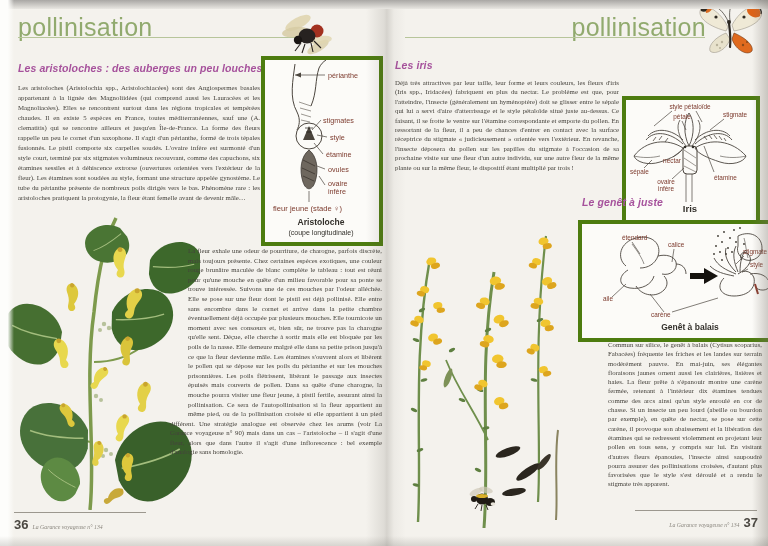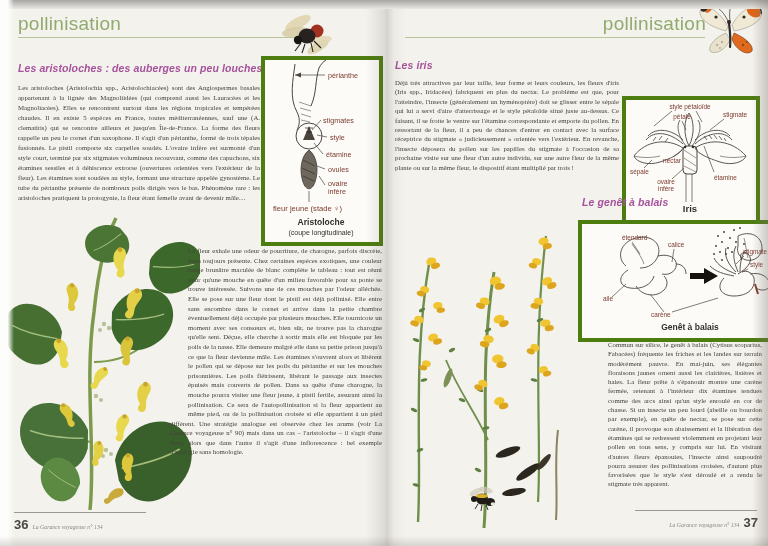--- a/index.html
+++ b/index.html
@@ -9,21 +9,21 @@
   
   .top-edge{left:0;top:0;width:768px;height:9px;background:linear-gradient(#a9a7a4,#e9e7e2);}
   .left-edge{left:0;top:0;width:14px;height:546px;background:linear-gradient(to right,#fdfdfb 55%,rgba(253,253,251,0));}
   .spine{left:366px;top:0;width:40px;height:546px;background:linear-gradient(to right,rgba(90,84,76,0),rgba(90,84,76,.14) 45%,rgba(90,84,76,.20) 52%,rgba(90,84,76,.05) 70%,rgba(90,84,76,0));}
   .right-edge{left:752px;top:0;width:16px;height:546px;background:linear-gradient(to right,rgba(120,114,106,0),rgba(120,114,106,.35));}
   .bottom-edge{left:0;top:536px;width:768px;height:10px;background:linear-gradient(rgba(80,76,70,0),rgba(80,76,70,.18));}
   .page{top:0;width:384px;height:546px;}
   .page-left{left:0;}
   .page-right{left:384px;}
   
-  .rubric{font-family:"Liberation Sans",sans-serif;font-size:19px;font-weight:400;color:#91aa6e;letter-spacing:.3px;}
+  .rubric{font-family:"Liberation Sans",sans-serif;font-size:25px;font-weight:400;color:#91aa6e;letter-spacing:.3px;}
   .rubric-rule{height:1px;background:#b7c59a;}
   
   .sec-title{font-family:"Liberation Sans",sans-serif;font-style:italic;font-weight:bold;font-size:10.5px;color:#a6529c;letter-spacing:.1px;}
   
   .para{font-family:"Liberation Serif",serif;font-size:6.8px;line-height:10px;color:#45423c;text-align:justify;}
   .para2{line-height:9.6px;overflow:hidden;}
   .wrapA1{float:left;clear:left;width:172px;height:168px;}
   .wrapA2{float:left;clear:left;width:154px;height:58px;}
   .wrapA3{float:left;clear:left;width:128px;height:48px;}
   .wrapB1{float:left;width:34px;height:132px;margin-top:29px;}
@@ -217,21 +217,21 @@
         <text class="dlab" x="97" y="17">stigmate</text>
         <text class="dlab" x="46" y="63" text-anchor="middle">nectar</text>
         <text class="dlab" x="4" y="74">sépale</text>
         <text class="dlab" x="40" y="84" text-anchor="middle">ovaire</text>
         <text class="dlab" x="40" y="91" text-anchor="middle">infère</text>
         <text class="dlab" x="88" y="80">étamine</text>
         <text class="dt" x="64" y="112" text-anchor="middle" style="font-size:9.5px">Iris</text>
       </svg>
     </div>
 
-    <div class="abs sec-title" style="left:198px;top:196px;">Le genêt à balais</div>
+    <div class="abs sec-title" style="left:198px;top:196px;">Le genêt à juste</div>
 
     <div class="abs dbox" style="left:194px;top:220px;width:186px;height:114px;padding-left:16px;">
       <svg width="184" height="112" viewBox="0 0 184 112">
         <path class="dot" d="M28,42 C18,34 22,18 38,14 C54,10 64,20 60,32 C57,40 50,44 42,44" stroke-width=".9"></path>
         <path class="dot" d="M34,20 C40,28 44,34 46,40" stroke-width=".6"></path>
         <path class="dot" d="M60,32 C68,30 76,32 78,38 C80,46 72,52 64,50" stroke-width=".9"></path>
         <path class="dot" d="M78,40 C84,40 88,44 88,50" stroke-width=".9"></path>
         <path class="dot" d="M30,46 C20,52 20,62 32,64 C44,66 54,60 56,52" stroke-width=".9"></path>
         <path class="dot" d="M38,62 C44,72 58,74 66,66 C70,62 70,56 66,52" stroke-width=".9"></path>
         <rect x="92" y="49" width="14" height="6" fill="#15120e"></rect>

